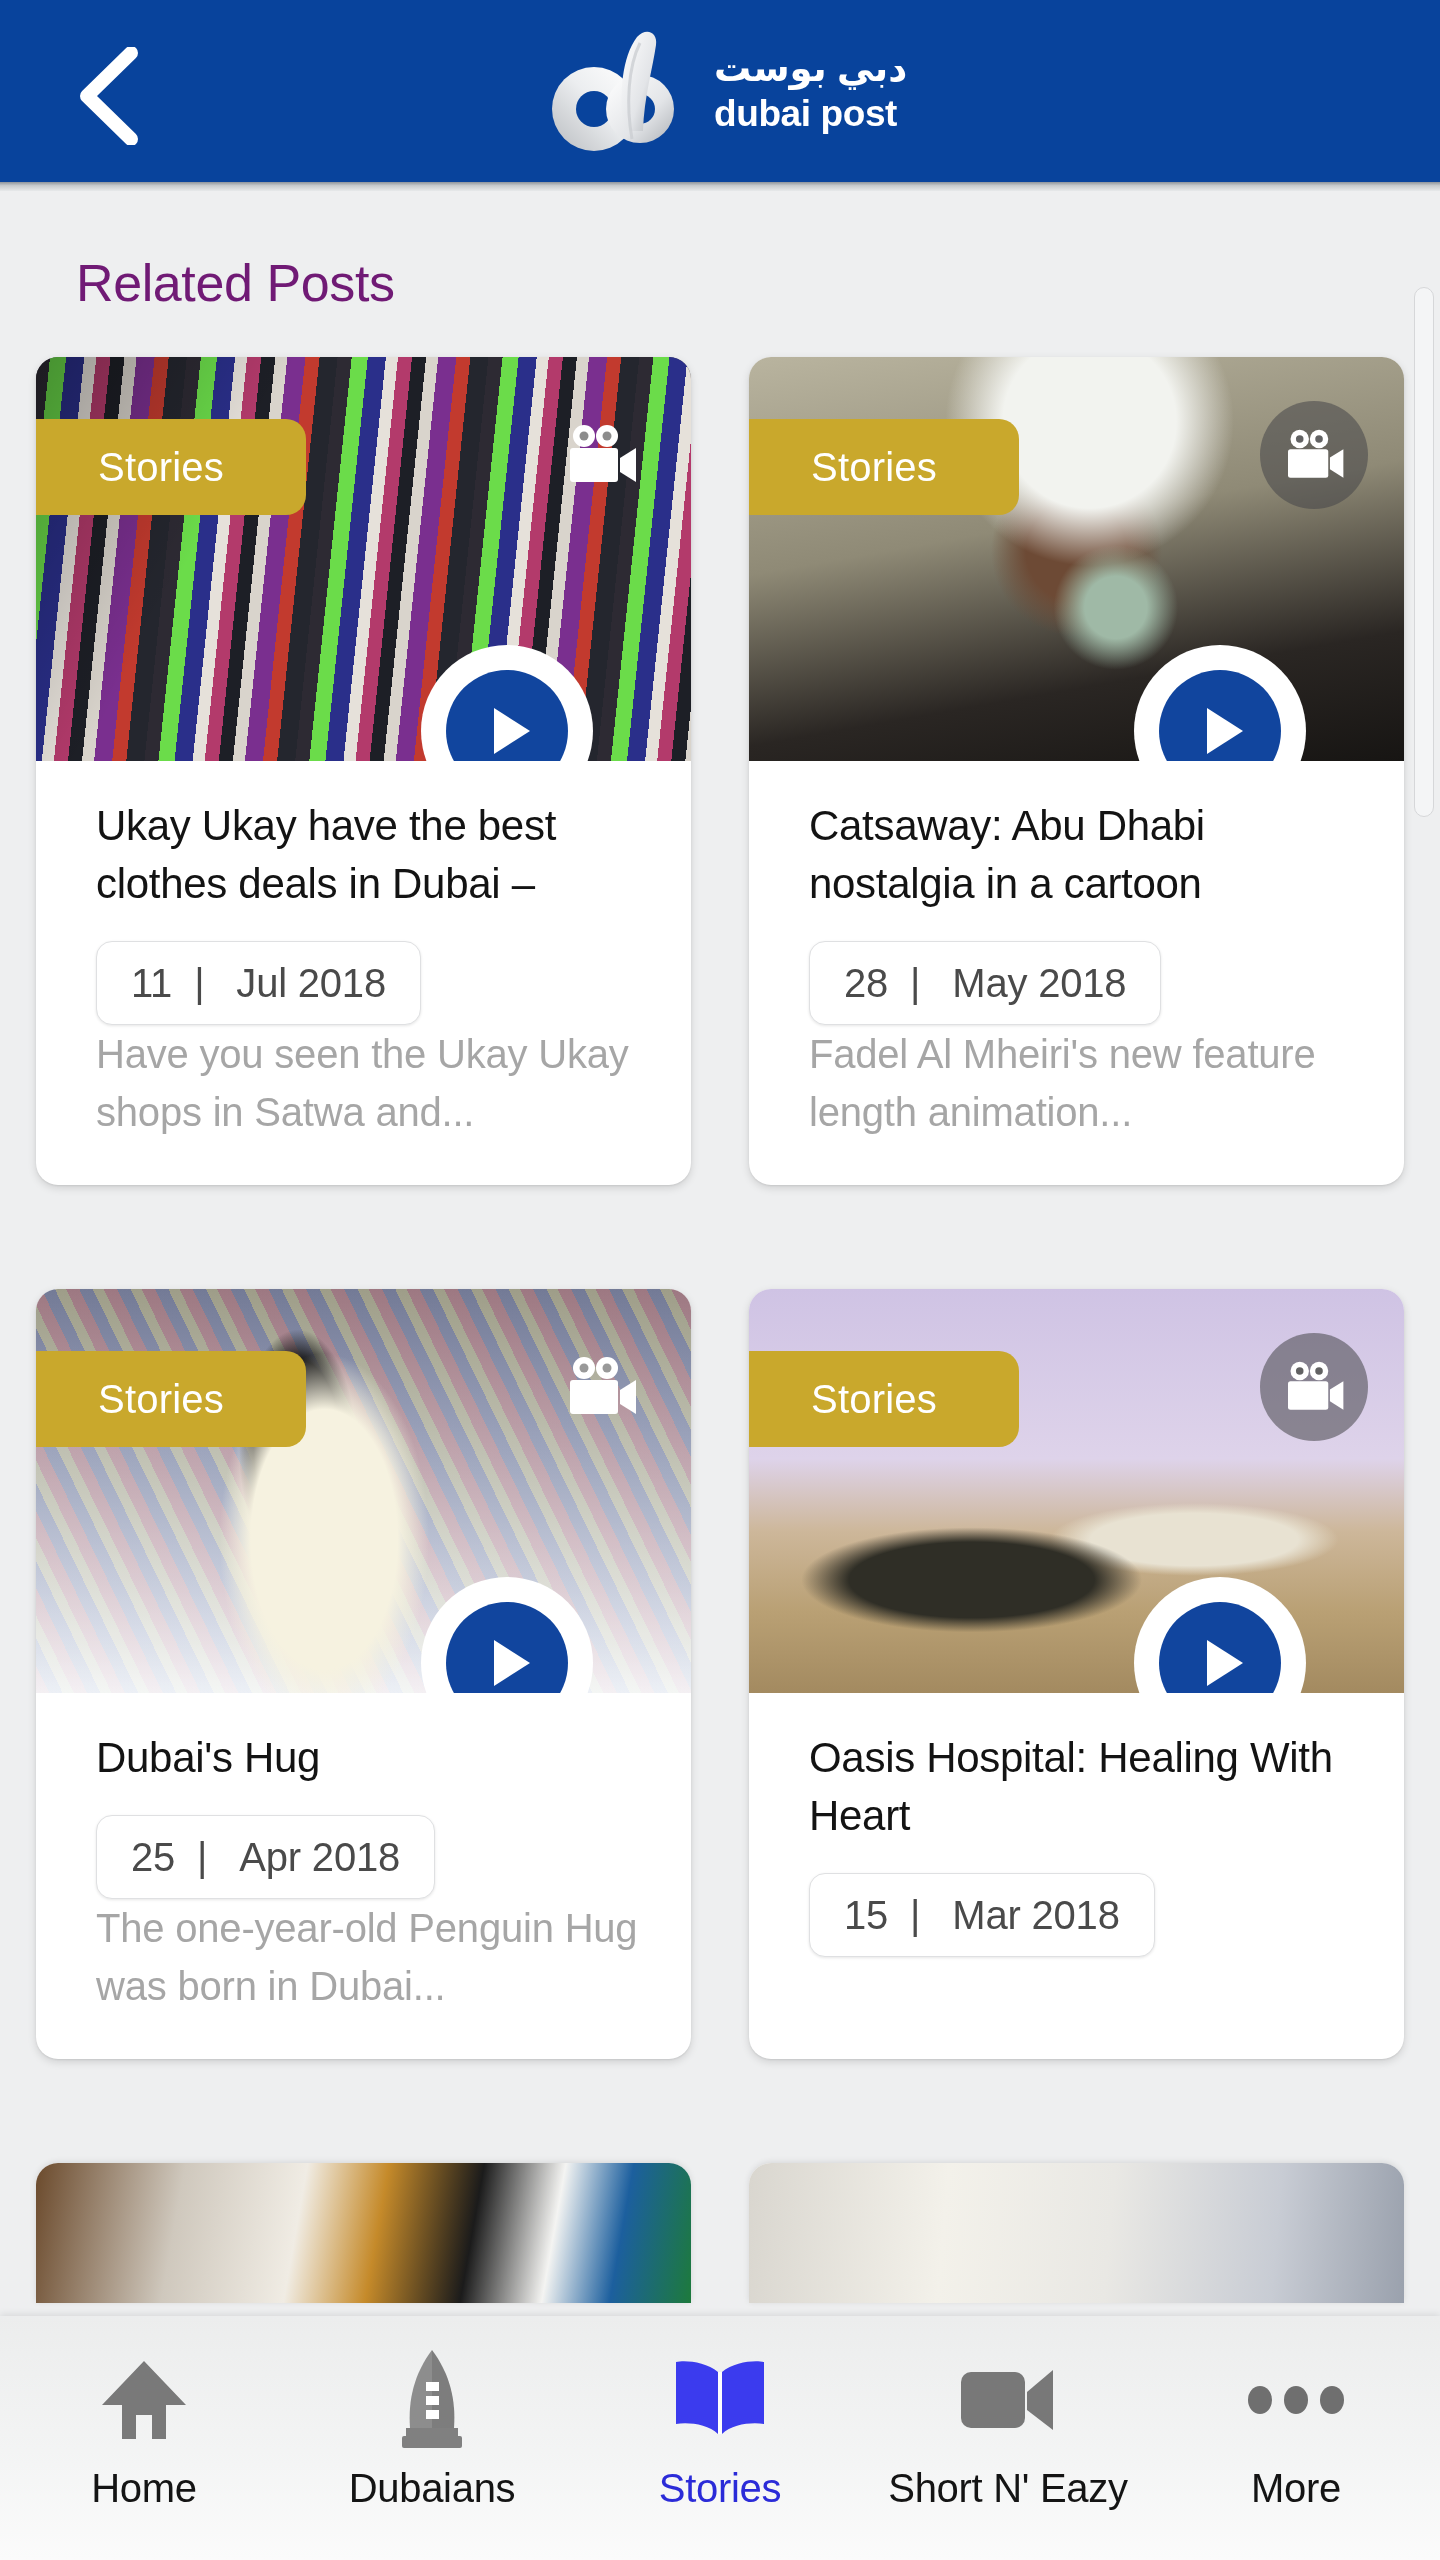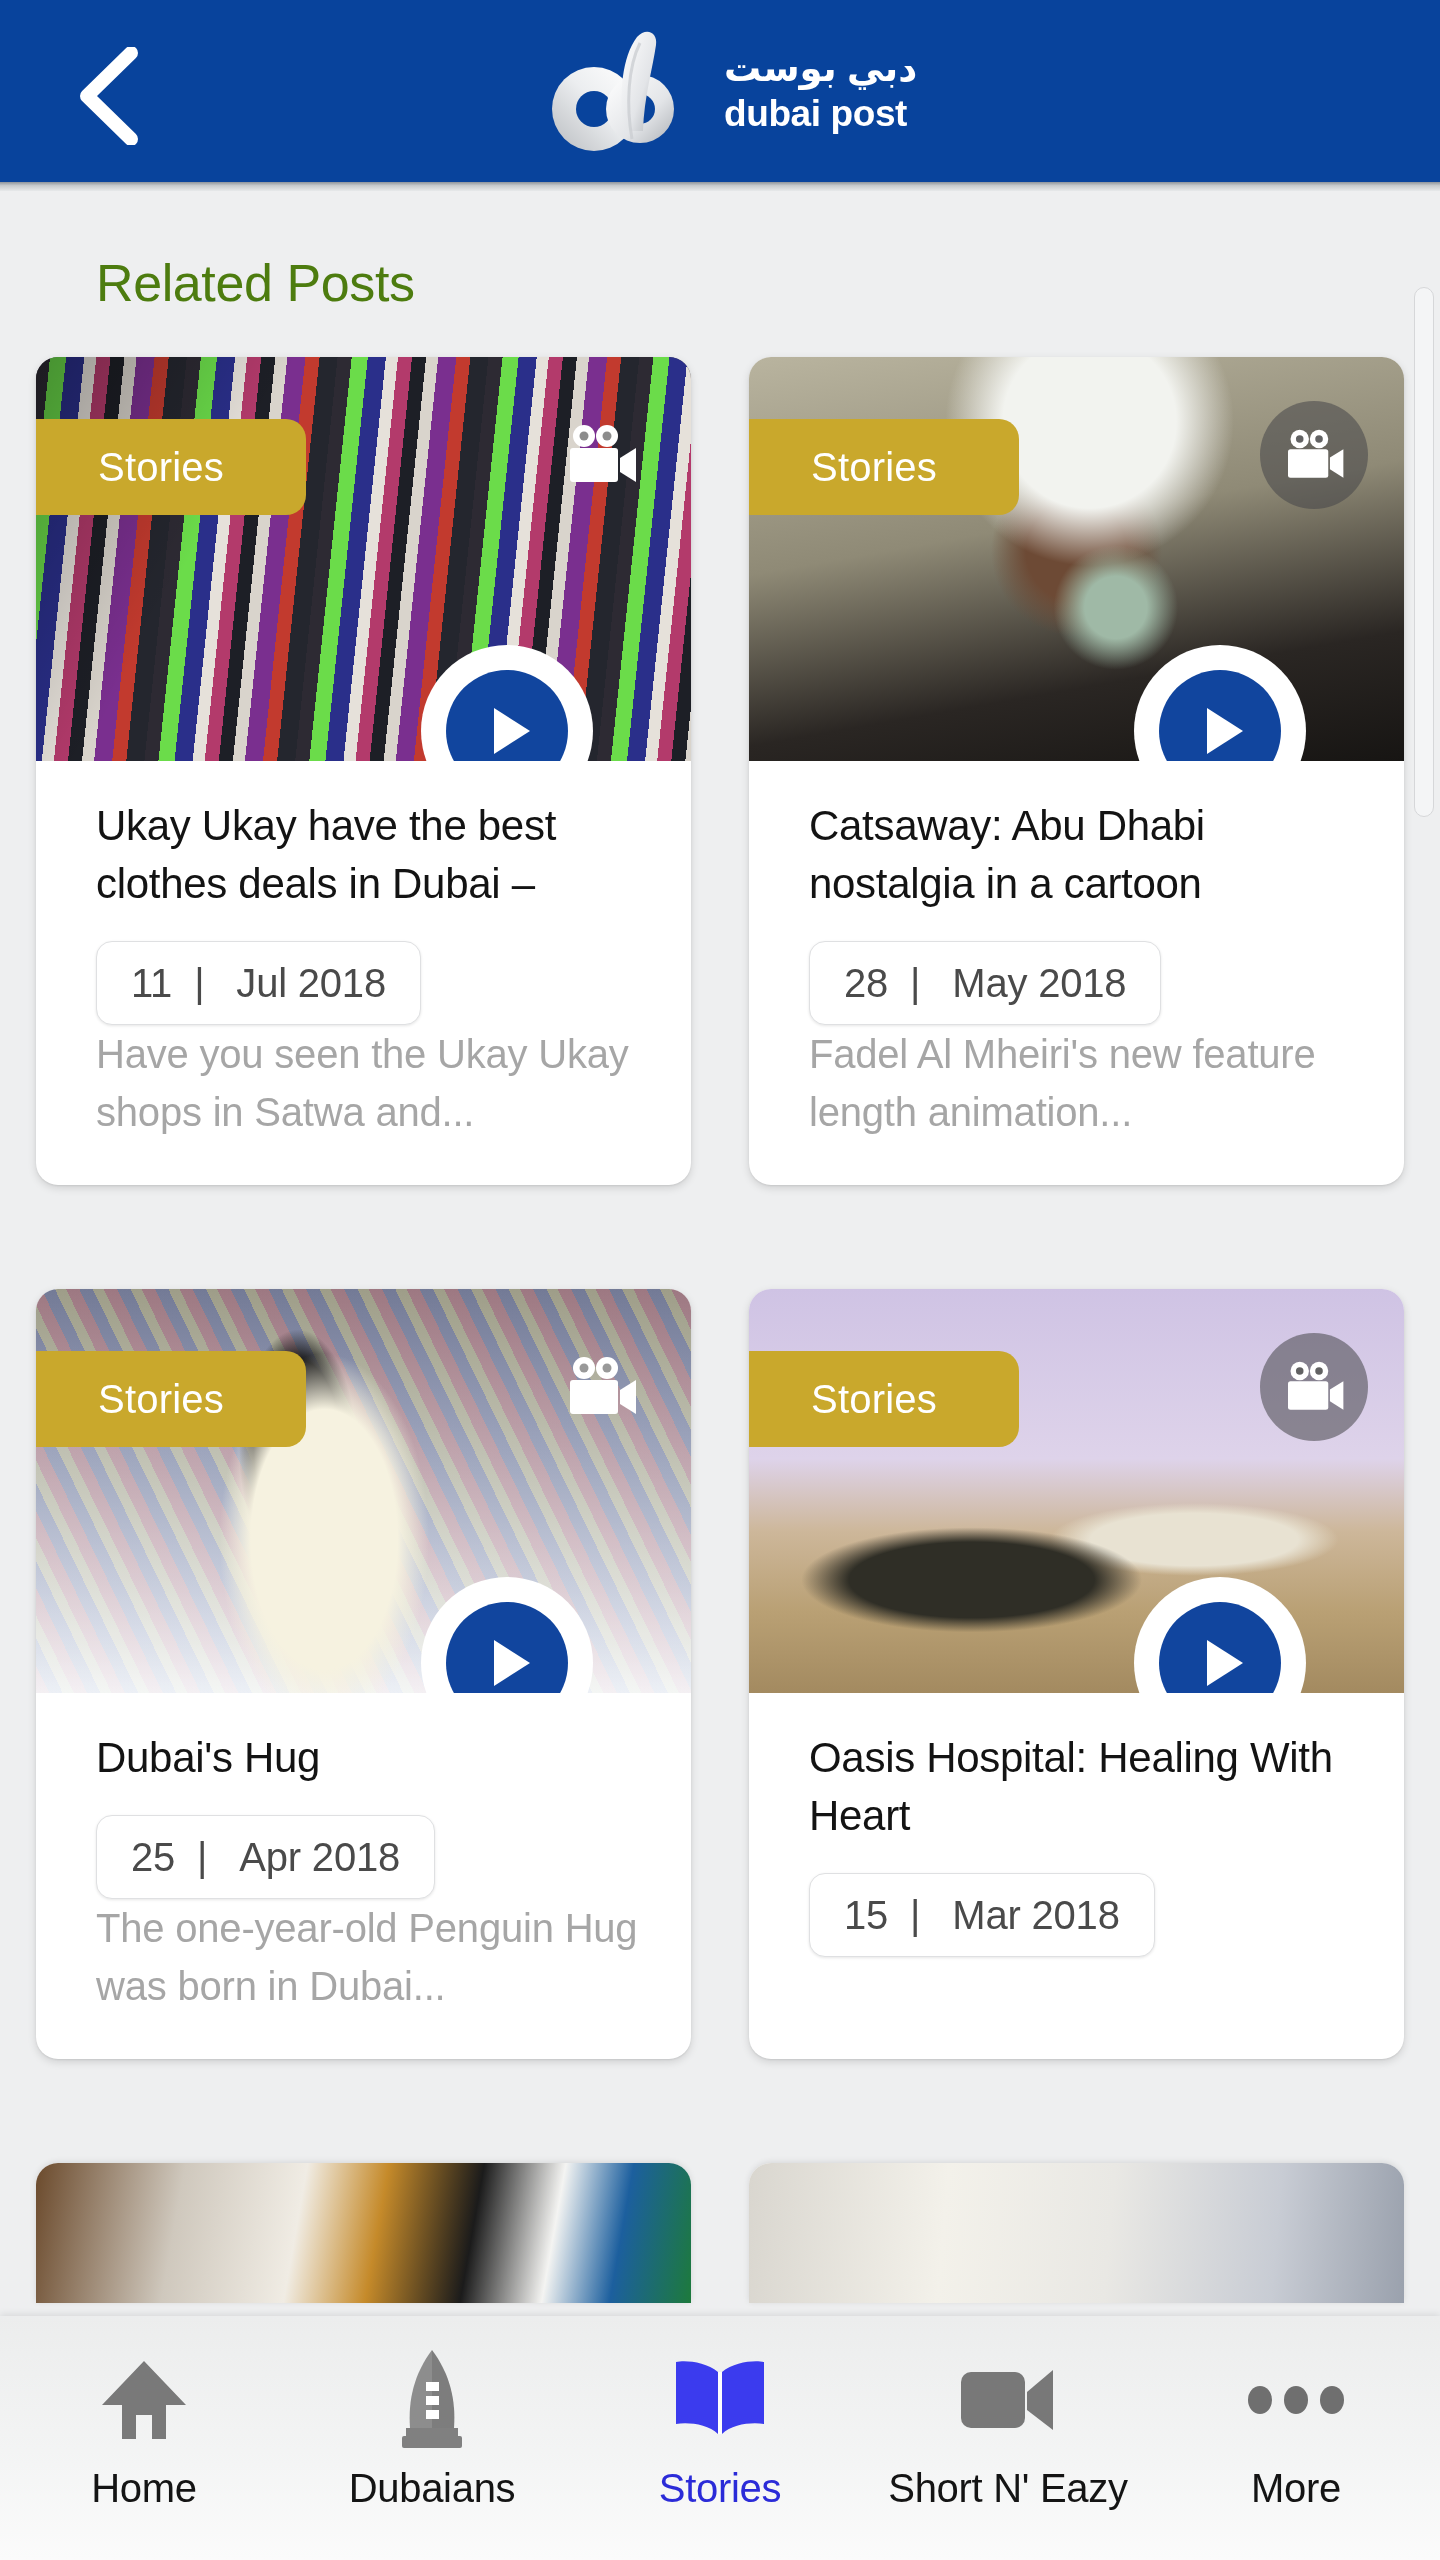--- a/index.html
+++ b/index.html
@@ -51,21 +51,21 @@
     cursor: pointer;
   }
   .back-btn svg { display: block; }
 
   .brand {
     position: absolute;
     left: 540px;
     top: 26px;
     display: flex;
     align-items: center;
-    gap: 36px;
+    gap: 26px;
     height: 130px;
   }
   .brand-mark { width: 148px; height: 128px; display: block; }
   .brand-text {
     display: flex;
     flex-direction: column;
     justify-content: center;
     gap: 2px;
   }
   .brand-ar {
@@ -88,24 +88,24 @@
   .content {
     position: absolute;
     top: 191px; left: 0;
     width: 1440px;
     height: 2125px;
     background: #eeeff0;
     overflow: hidden;
   }
 
   .page-title {
-    margin: 62px 0 0 96px;
+    margin: 62px 0 0 76px;
     font-size: 52px;
     line-height: 60px;
-    color: #4d7c0f;
+    color: #701a75;
     font-weight: 400;
     letter-spacing: -0.4px;
   }
 
   
   .grid {
     margin-top: 44px;
     padding: 0 36px;
     display: grid;
     grid-template-columns: 1fr 1fr;

